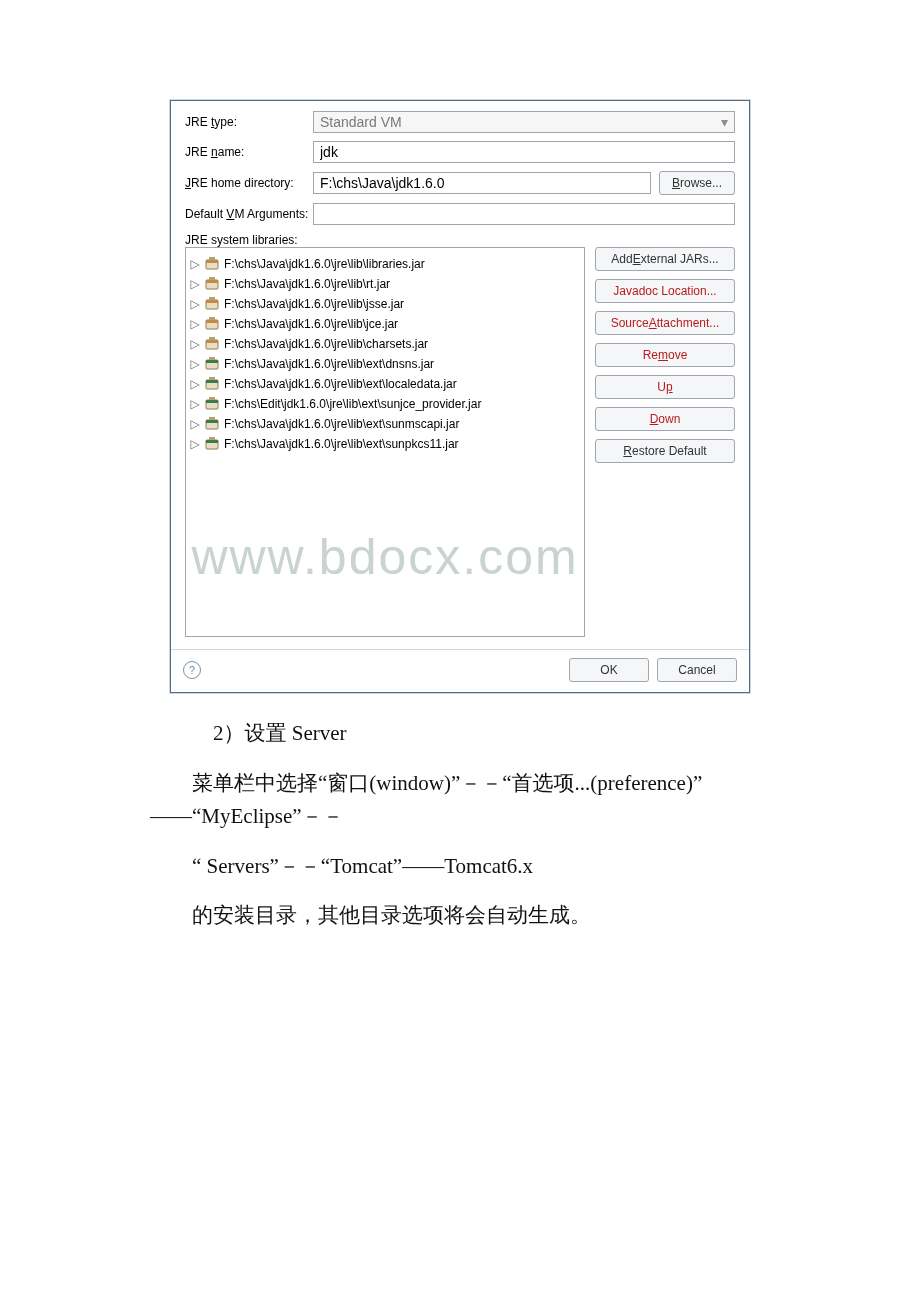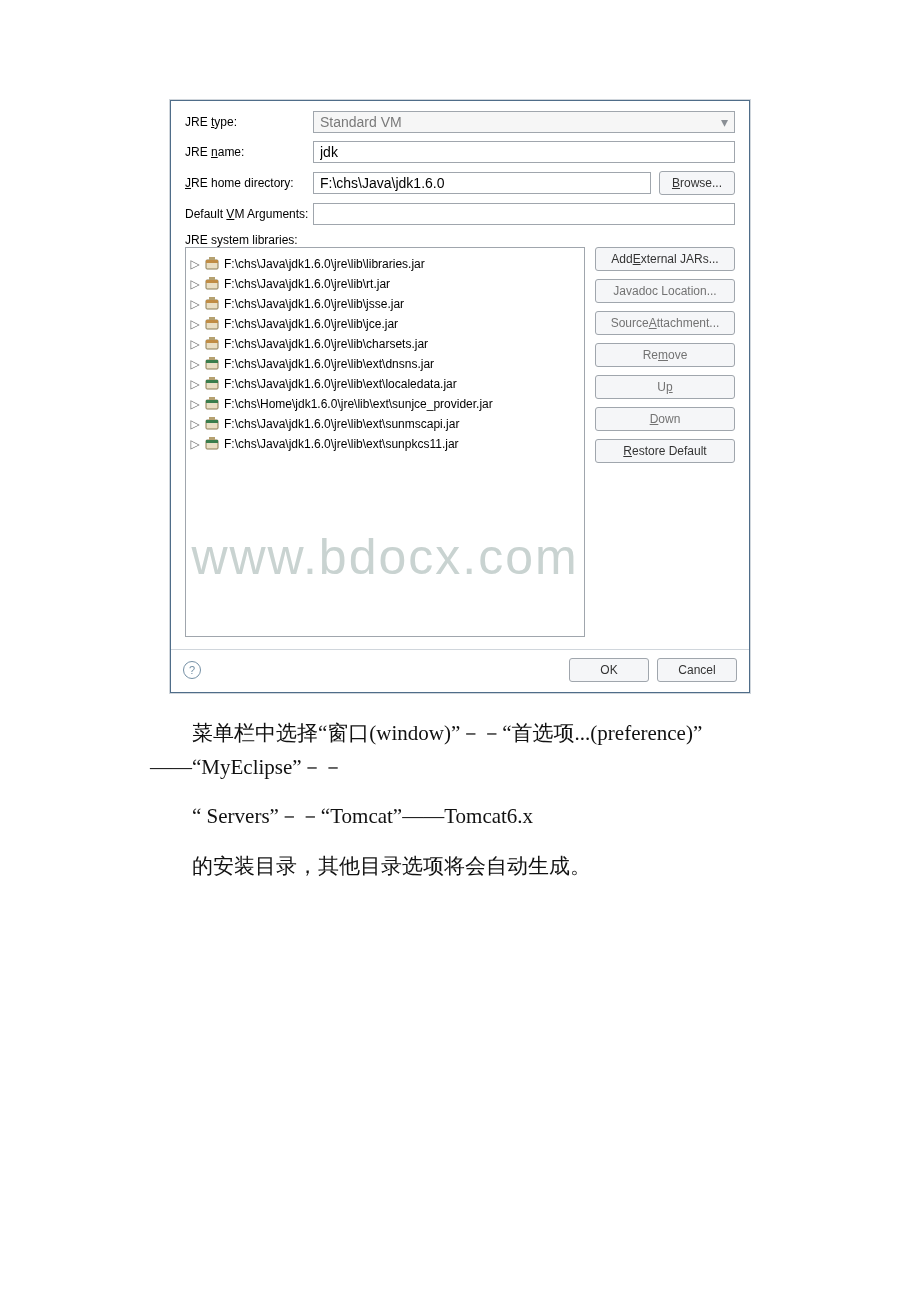--- a/index.html
+++ b/index.html
@@ -89,21 +89,21 @@
     padding: 0 12px;
     font-size: 12px;
     display: inline-flex;
     align-items: center;
     justify-content: center;
     color: #333;
     min-width: 70px;
     border-radius: 3px;
   }
   .btn .ul { text-decoration: underline; }
-  .btn.disabled { color: #737373; }
+  .btn.disabled { color: #b91c1c; }
   .lib-area {
     display: flex;
     border-top: none;
     margin-bottom: 6px;
   }
   .tree {
     flex: 1;
     border: 1px solid #a0a6ad;
     height: 390px;
     padding: 6px 4px;
@@ -285,21 +285,21 @@
             </div>
             <div class="tree-item">
               <span class="chev">▷</span>
               <span class="icon">
                 <svg width="16" height="16" viewBox="0 0 16 16">
                   <rect x="2" y="4" width="12" height="9" rx="1" fill="#eadfc4" stroke="#8a7a52"></rect>
                   <rect x="2" y="4" width="12" height="3" fill="#3a7d4c"></rect>
                   <rect x="5" y="1" width="6" height="3" fill="#b5a170"></rect>
                 </svg>
               </span>
-              <span>F:\chs\Home\jdk1.6.0\jre\lib\ext\sunjce_provider.jar</span>
+              <span>F:\chs\Edit\jdk1.6.0\jre\lib\ext\sunjce_provider.jar</span>
             </div>
             <div class="tree-item">
               <span class="chev">▷</span>
               <span class="icon">
                 <svg width="16" height="16" viewBox="0 0 16 16">
                   <rect x="2" y="4" width="12" height="9" rx="1" fill="#eadfc4" stroke="#8a7a52"></rect>
                   <rect x="2" y="4" width="12" height="3" fill="#3a7d4c"></rect>
                   <rect x="5" y="1" width="6" height="3" fill="#b5a170"></rect>
                 </svg>
               </span>
@@ -332,18 +332,19 @@
 
     <div class="help-ok-row">
       <span class="help-icon">?</span>
       <span class="spacer"></span>
       <button class="btn" style="min-width:80px;">OK</button>
       <button class="btn" style="min-width:80px;">Cancel</button>
     </div>
   </div>
 
   <div class="doc">
+    <p class="indent1">2）设置 Server</p>
     <p class="indent2">菜单栏中选择“窗口(window)”－－“首选项...(preference)” ——“MyEclipse”－－</p>
     <p class="indent2">“ Servers”－－“Tomcat”——Tomcat6.x</p>
     <p class="indent2">的安装目录，其他目录选项将会自动生成。</p>
   </div>
 
 </div>
 
 </body></html>

